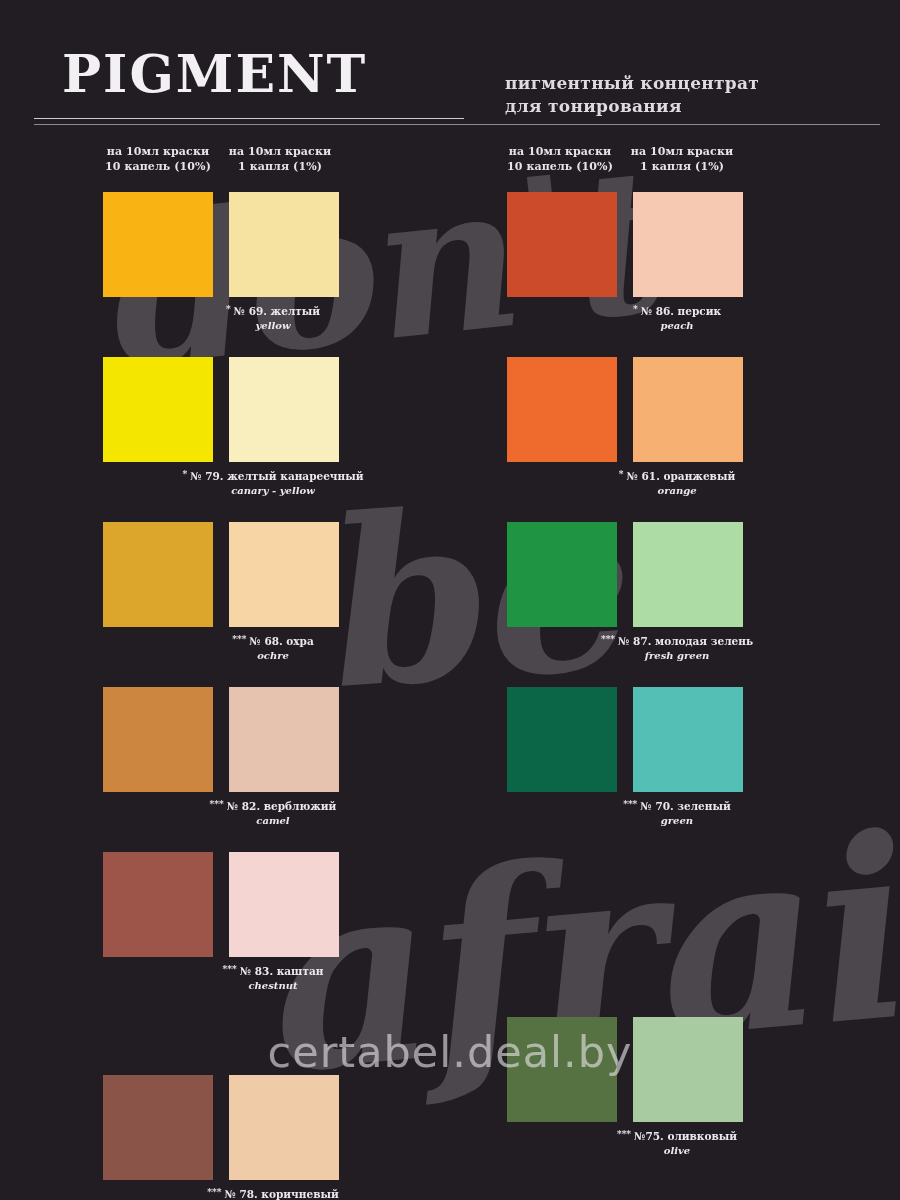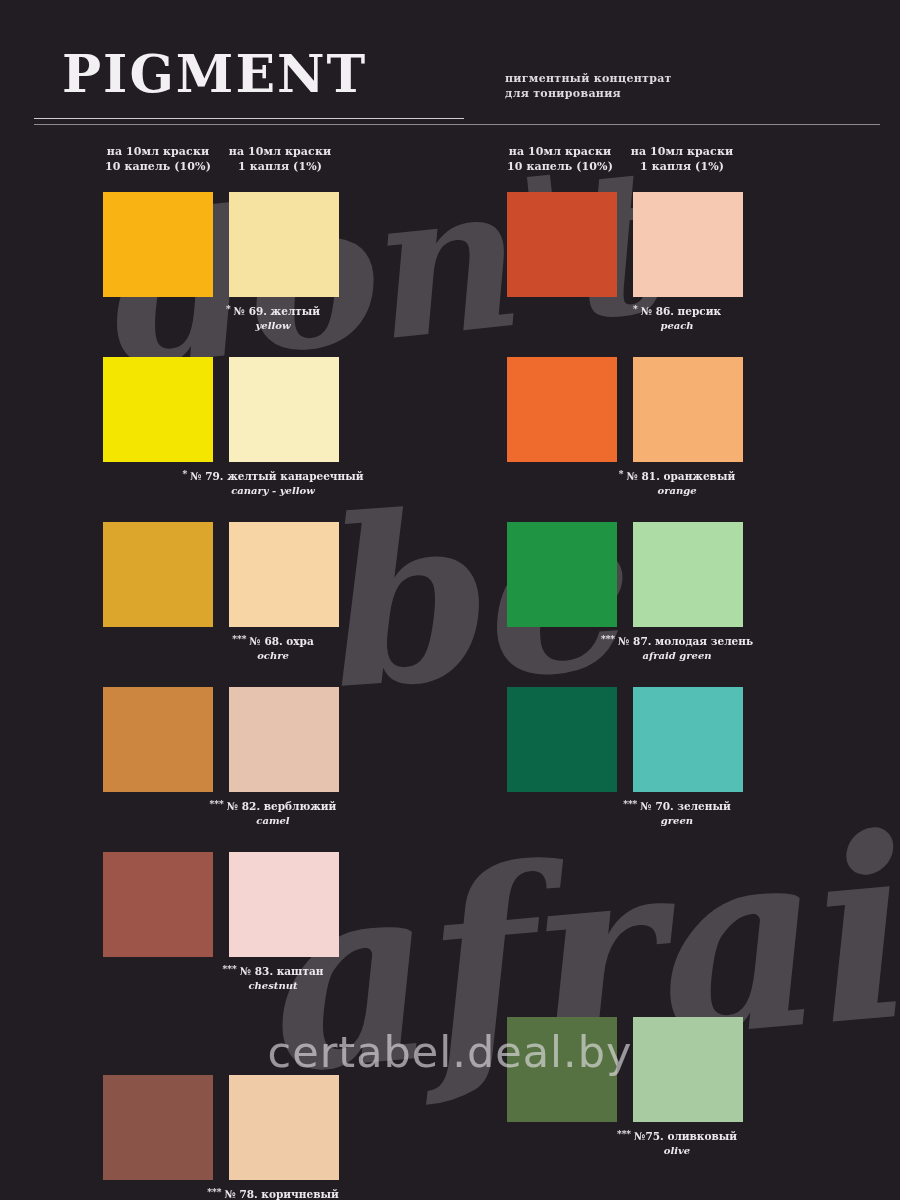--- a/index.html
+++ b/index.html
@@ -56,21 +56,21 @@
     letter-spacing: 2px;
     color: #f2f0f2;
     line-height: 1;
   }
   .tagline {
     position: absolute;
     left: 505px;
     top: 72px;
     font-family: "DejaVu Serif", serif;
     font-weight: bold;
-    font-size: 11px;
+    font-size: 17px;
     line-height: 1.35;
     color: #dedbe0;
     letter-spacing: .3px;
   }
   .rule-top {
     position: absolute;
     left: 34px;
     top: 124px;
     width: 846px;
     height: 1px;
@@ -242,26 +242,26 @@
         <div class="caption"><span class="stars">***</span><span>№ 78. коричневый</span><span class="en">brown</span></div>
       </div>
       <div class="row right" style="top: 192px;">
         <div class="swatch sw-a" style="background: rgb(203, 75, 43);"></div>
         <div class="swatch sw-b" style="background: rgb(246, 201, 179);"></div>
         <div class="caption"><span class="stars">*</span><span>№ 86. персик</span><span class="en">peach</span></div>
       </div>
       <div class="row right" style="top: 357px;">
         <div class="swatch sw-a" style="background: rgb(238, 107, 45);"></div>
         <div class="swatch sw-b" style="background: rgb(246, 177, 114);"></div>
-        <div class="caption"><span class="stars">*</span><span>№ 81. оранжевый</span><span class="en">orange</span></div>
+        <div class="caption"><span class="stars">*</span><span>№ 61. оранжевый</span><span class="en">orange</span></div>
       </div>
       <div class="row right" style="top: 522px;">
         <div class="swatch sw-a" style="background: rgb(31, 148, 66);"></div>
         <div class="swatch sw-b" style="background: rgb(173, 221, 165);"></div>
-        <div class="caption"><span class="stars">***</span><span>№ 87. молодая зелень</span><span class="en">afraid green</span></div>
+        <div class="caption"><span class="stars">***</span><span>№ 87. молодая зелень</span><span class="en">fresh green</span></div>
       </div>
       <div class="row right" style="top: 687px;">
         <div class="swatch sw-a" style="background: rgb(10, 102, 70);"></div>
         <div class="swatch sw-b" style="background: rgb(84, 191, 180);"></div>
         <div class="caption"><span class="stars">***</span><span>№ 70. зеленый</span><span class="en">green</span></div>
       </div>
       <div class="row right" style="top: 1017px;">
         <div class="swatch sw-a" style="background: rgb(87, 114, 66);"></div>
         <div class="swatch sw-b" style="background: rgb(168, 203, 161);"></div>
         <div class="caption"><span class="stars">***</span><span>№75. оливковый</span><span class="en">olive</span></div>

